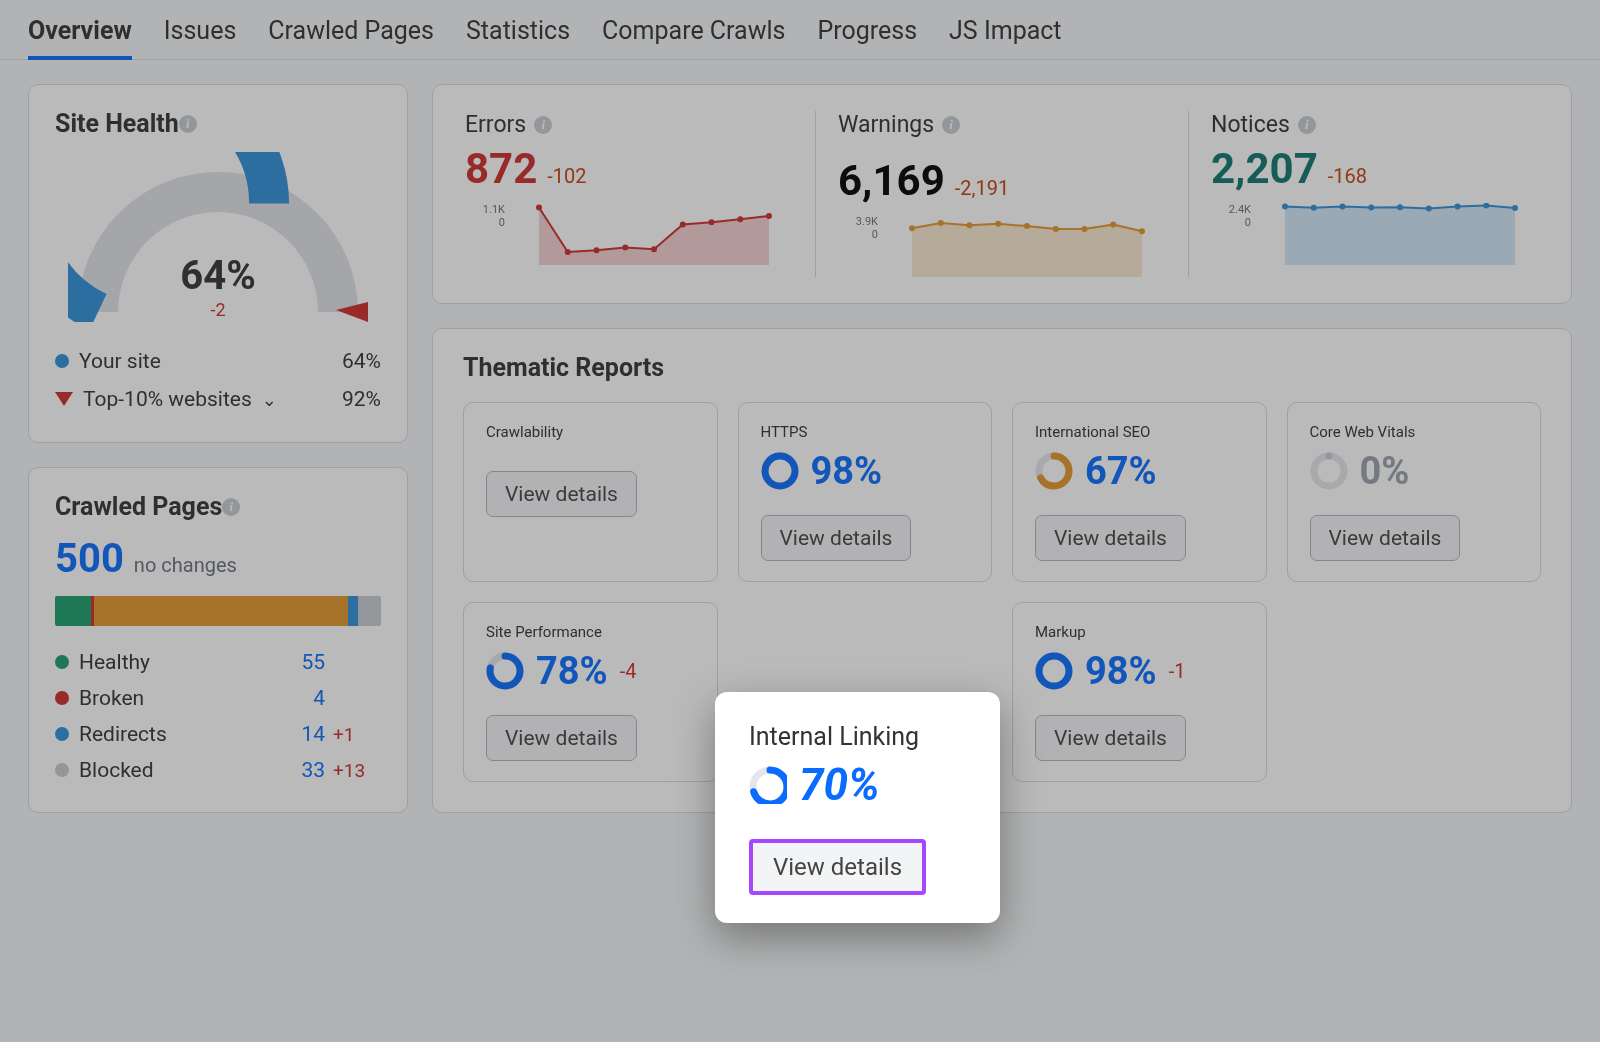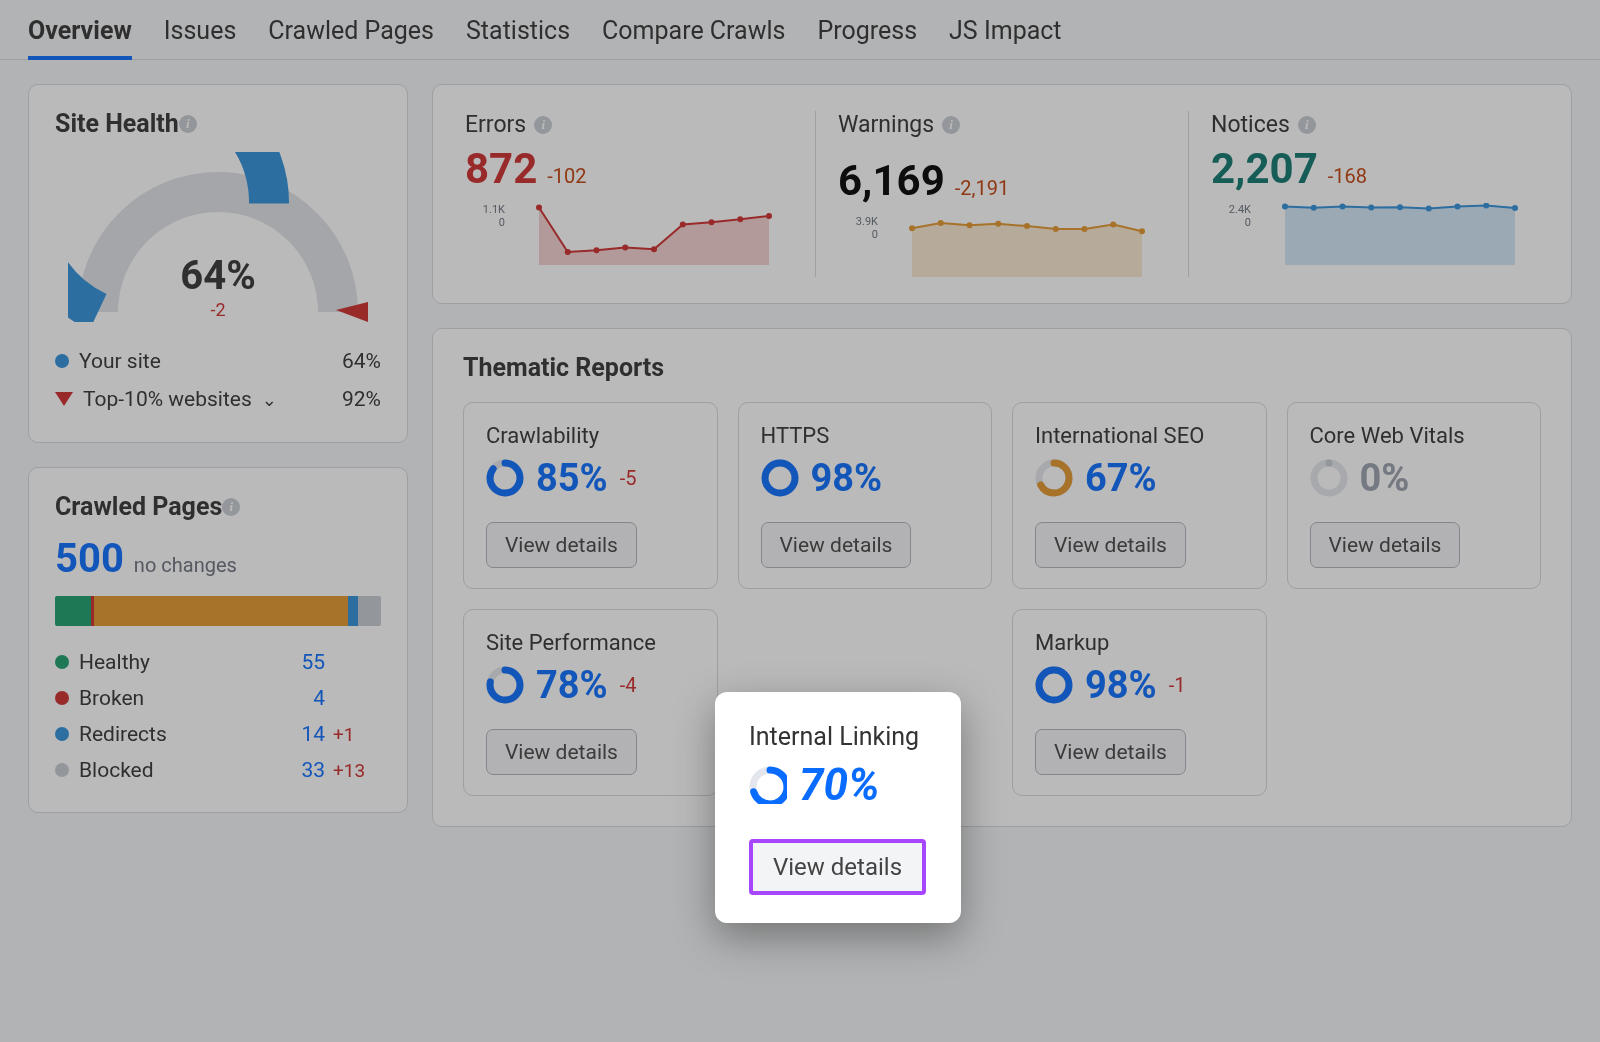--- a/index.html
+++ b/index.html
@@ -125,21 +125,21 @@
 
 
 .section-title { font-size: 25px; font-weight: 700; padding: 24px 30px 6px; }
 .reports-grid { display: grid; grid-template-columns: repeat(4, 1fr); gap: 20px; padding: 14px 30px 30px; }
 .report-card {
   border: 1px solid #d4d7de;
   border-radius: 10px;
   padding: 20px 22px;
   background: #fff;
 }
-.rc-title { font-size: 22px; color: #333; margin-bottom: 8px; }
+.rc-title { font-size: 15px; color: #333; margin-bottom: 8px; }
 .rc-val-row { display: flex; align-items: center; gap: 12px; }
 .rc-pct { font-size: 38px; font-weight: 700; color: #0a6cff; }
 .rc-delta { font-size: 20px; color: #cf2b2b; }
 .donut { width: 38px; height: 38px; }
 .view-btn {
   margin-top: 22px;
   display: inline-flex;
   align-items: center;
   padding: 10px 18px;
   border: 1px solid #aeb3bc;
@@ -365,28 +365,20 @@
             </svg>
         </div>
       </div>
     </div>
 
     <div class="card" style="padding:0;">
       <div class="section-title">Thematic Reports</div>
       <div class="reports-grid" id="reports-grid">
           <div class="report-card">
     <div class="rc-title">Crawlability</div>
-    <div class="rc-val-row">
-      <svg class="donut" width="38" height="38">
-                <circle cx="19" cy="19" r="15" fill="none" stroke="#e3e6ec" stroke-width="7"></circle>
-    <circle cx="19" cy="19" r="15" fill="none" stroke="#0a6cff" stroke-width="7" stroke-dasharray="80.11061266653972 94.24777960769379" transform="rotate(-90 19 19)" stroke-linecap="round"></circle>
-              </svg>
-      <span class="rc-pct">85%</span>
-      <span class="rc-delta">-5</span>
-    </div>
     <div class="view-btn">View details</div></div>
           <div class="report-card">
     <div class="rc-title">HTTPS</div>
     <div class="rc-val-row">
       <svg class="donut" width="38" height="38">
                 <circle cx="19" cy="19" r="15" fill="none" stroke="#e3e6ec" stroke-width="7"></circle>
     <circle cx="19" cy="19" r="15" fill="none" stroke="#0a6cff" stroke-width="7" stroke-dasharray="92.36282401553991 94.24777960769379" transform="rotate(-90 19 19)" stroke-linecap="round"></circle>
               </svg>
       <span class="rc-pct">98%</span>
 
@@ -447,21 +439,21 @@
       <span class="rc-delta">-1</span>
     </div>
     <div class="view-btn">View details</div></div>
         </div>
     </div>
   </div>
 </div>
 
 <div class="dim-overlay"></div>
 
-<div class="highlight-card" id="highlight-card" style="left:715px; top:692px; width:246px;">
+<div class="highlight-card" id="highlight-card" style="left:715px; top:692px; width:285px;">
   <div class="rc-title" style="font-size:25px;" id="hl-title">Internal Linking</div>
   <div class="rc-val-row" style="margin-top:8px;">
     <svg class="donut" id="hl-donut" width="42" height="42">
         <circle cx="21" cy="21" r="17" fill="none" stroke="#e3e6ec" stroke-width="7"></circle>
     <circle cx="21" cy="21" r="17" fill="none" stroke="#0a6cff" stroke-width="7" stroke-dasharray="74.76990515543707 106.81415022205297" transform="rotate(-90 21 21)" stroke-linecap="round"></circle>
       </svg>
     <span class="rc-pct" style="font-size:44px;font-style:italic;" id="hl-pct">70%</span>
   </div>
   <div class="highlight-btn" id="hl-btn">View details</div>
 </div>

